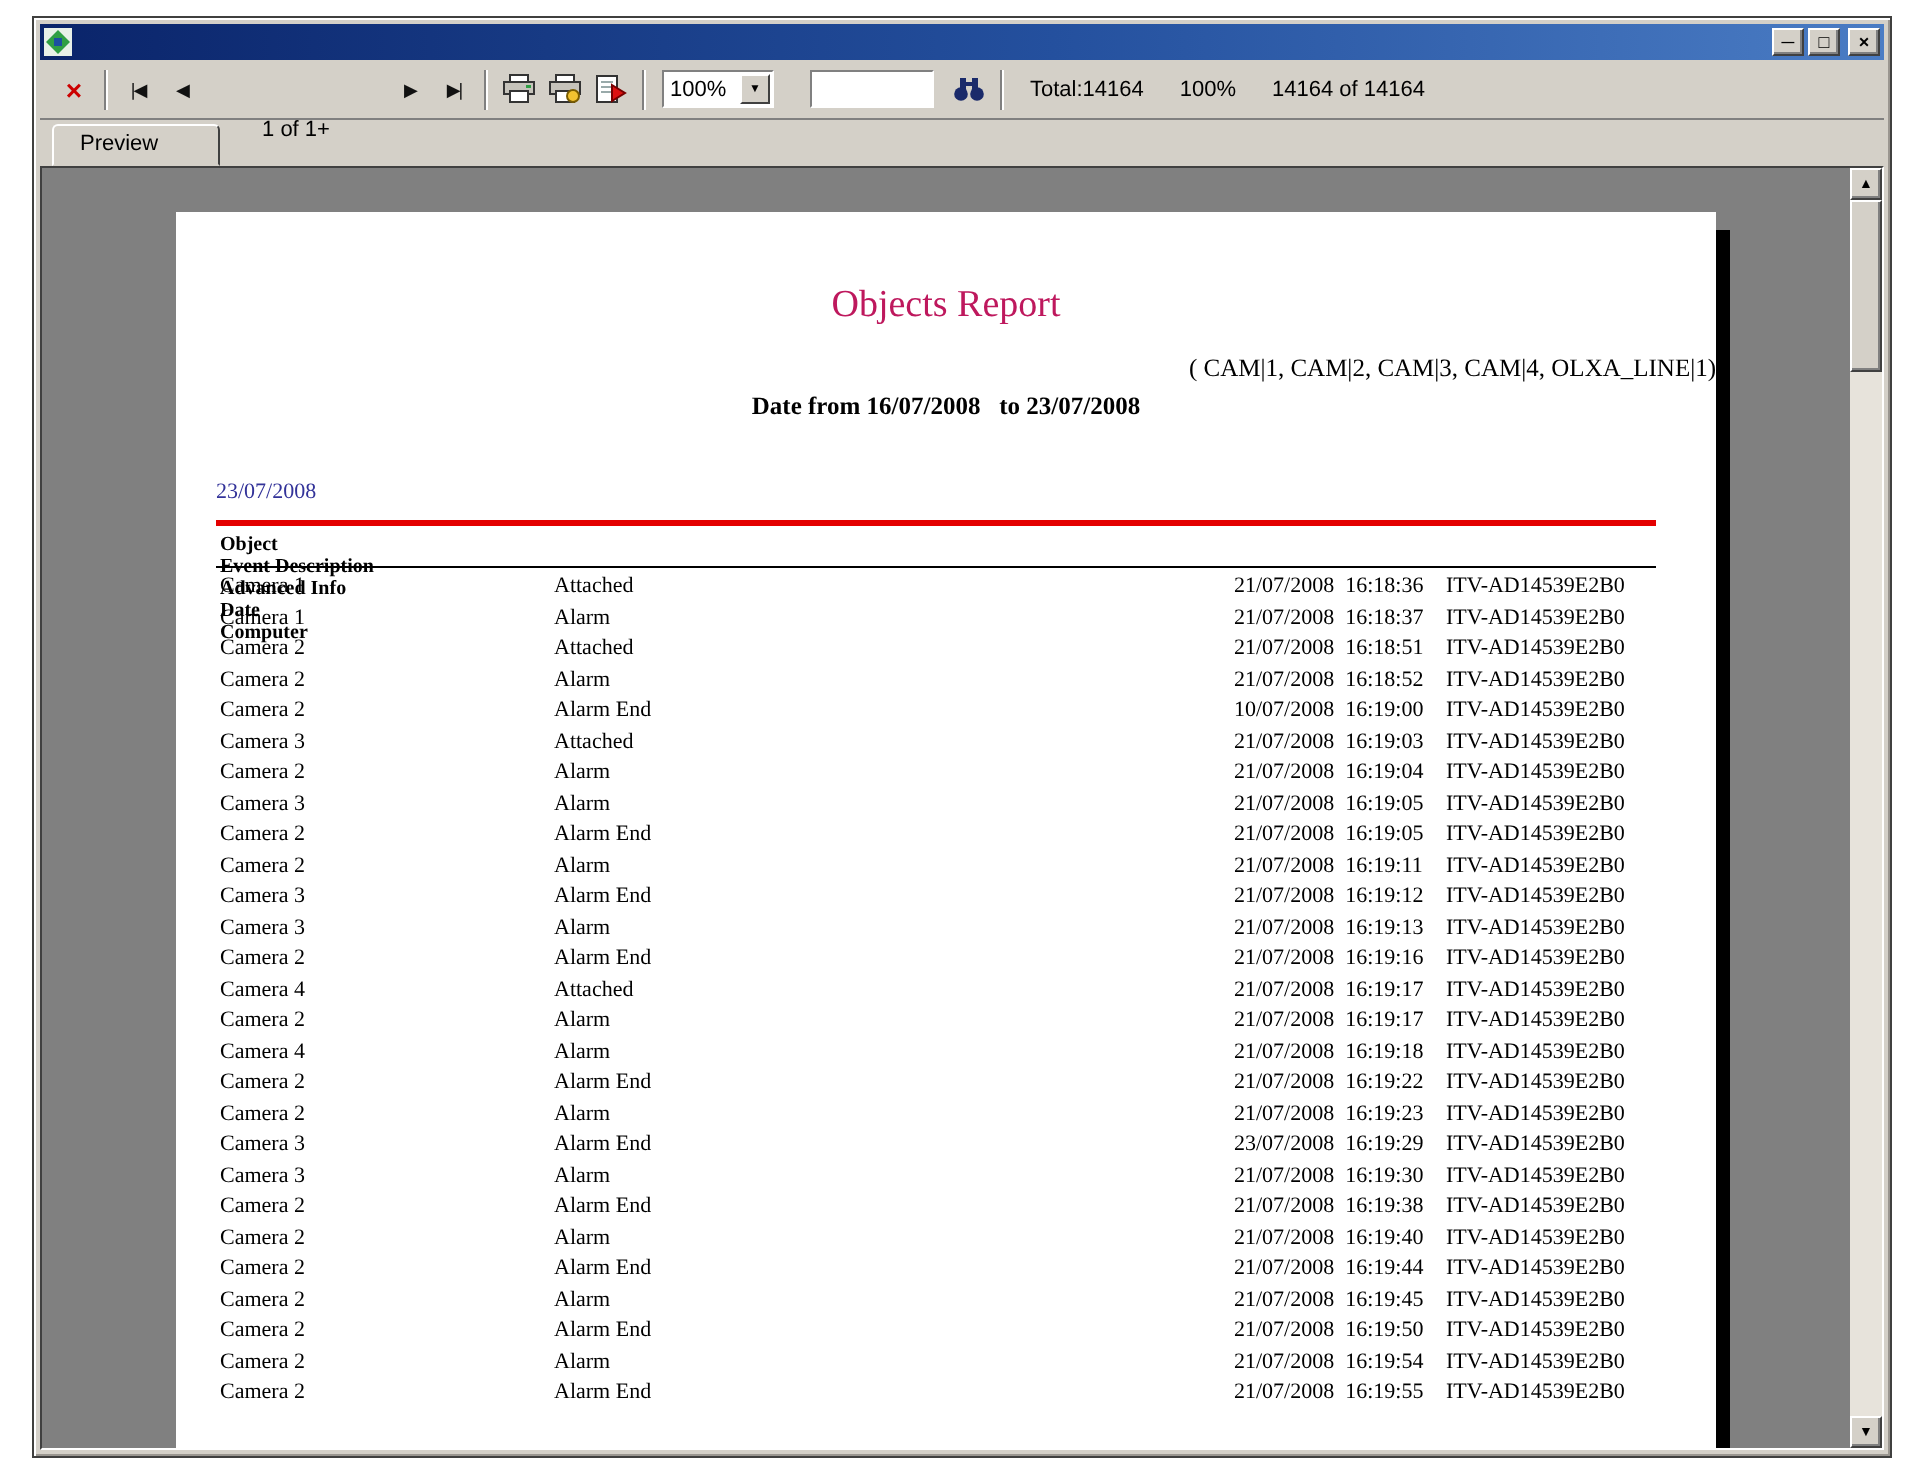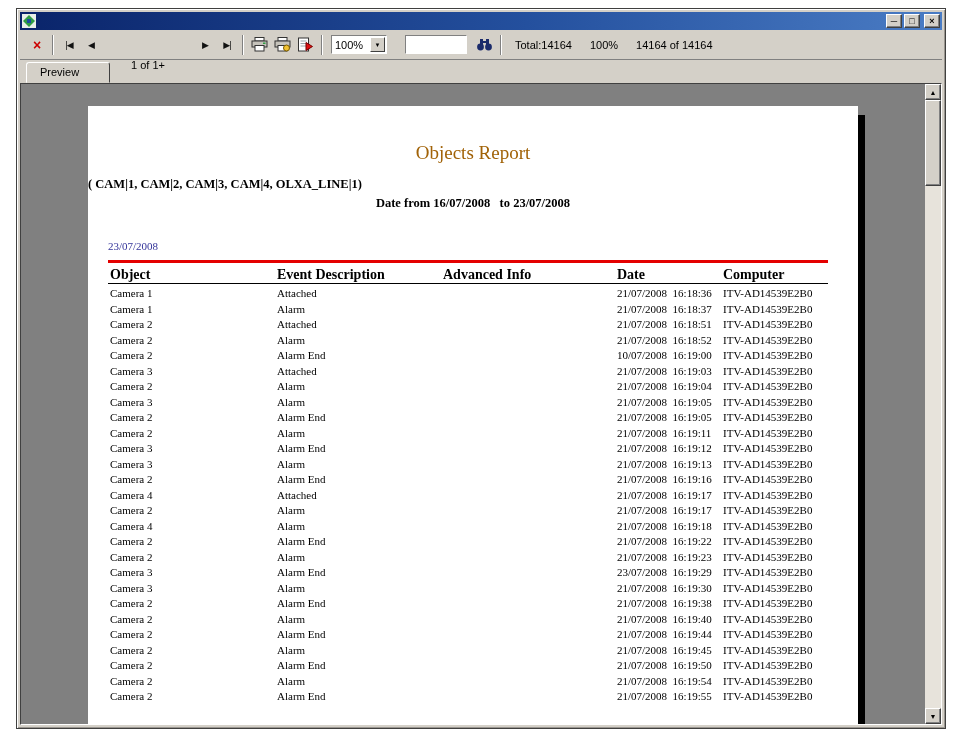--- a/index.html
+++ b/index.html
@@ -49,29 +49,29 @@
 
   
   .content{position:relative;height:642px;background:#808080;border:1px solid;
     border-color:#404040 #ffffff #ffffff #404040;overflow:hidden;}
 
   .page{position:absolute;left:67px;top:22px;width:770px;height:650px;background:#ffffff;
     box-shadow:7px 9px 0 #000000;}
 
   
   .rpt{position:absolute;font-family:"Liberation Serif","DejaVu Serif",serif;color:#000;text-align:center;}
-  .rpt-title{top:36px;left:0;width:100%;text-align:center;font-size:19px;color:#a16207;}
-  .rpt-subtitle{top:71px;left:0;width:100%;text-align:left;font-size:12.5px;font-weight:bold;white-space:pre;}
+  .rpt-title{top:36px;left:0;width:100%;text-align:center;font-size:19px;color:#be185d;}
+  .rpt-subtitle{top:71px;left:0;width:100%;text-align:right;font-size:12.5px;font-weight:normal;white-space:pre;}
   .rpt-daterange{top:90px;left:0;width:100%;text-align:center;font-size:12.5px;font-weight:bold;white-space:pre;}
   .rpt-groupdate{top:134px;left:20px;font-size:11px;color:#333399;}
   .red-line{position:absolute;top:154px;left:20px;width:720px;height:3px;background:#e40000;}
 
   .thead{position:absolute;top:161px;left:20px;width:720px;height:17px;
     border-bottom:1.5px solid #000;display:flex;padding-left:2px;
-    font-family:"Liberation Serif","DejaVu Serif",serif;font-size:14px;font-weight:bold;}
+    font-family:"Liberation Serif","DejaVu Serif",serif;font-size:10px;font-weight:bold;flex-direction:column;}
   .tbody{position:absolute;top:180px;left:20px;width:740px;}
   .trow{display:flex;height:15.5px;line-height:15.5px;padding-left:2px;
     font-family:"Liberation Serif","DejaVu Serif",serif;font-size:11px;white-space:pre;}
   .c1{width:167px;} .c2{width:166px;} .c3{width:174px;} .c4{width:106px;} .c5{flex:1;}
 
   
   .vscroll{position:absolute;top:0;right:0;bottom:0;width:16px;background:#e7e3db;}
   .sc-btn{position:absolute;left:0;width:16px;height:16px;background:#d4d0c8;border:1px solid;
     border-color:#ffffff #404040 #404040 #ffffff;box-shadow:inset -1px -1px 0 #808080;
     font-size:7px;display:flex;align-items:center;justify-content:center;color:#000;padding:0;}

